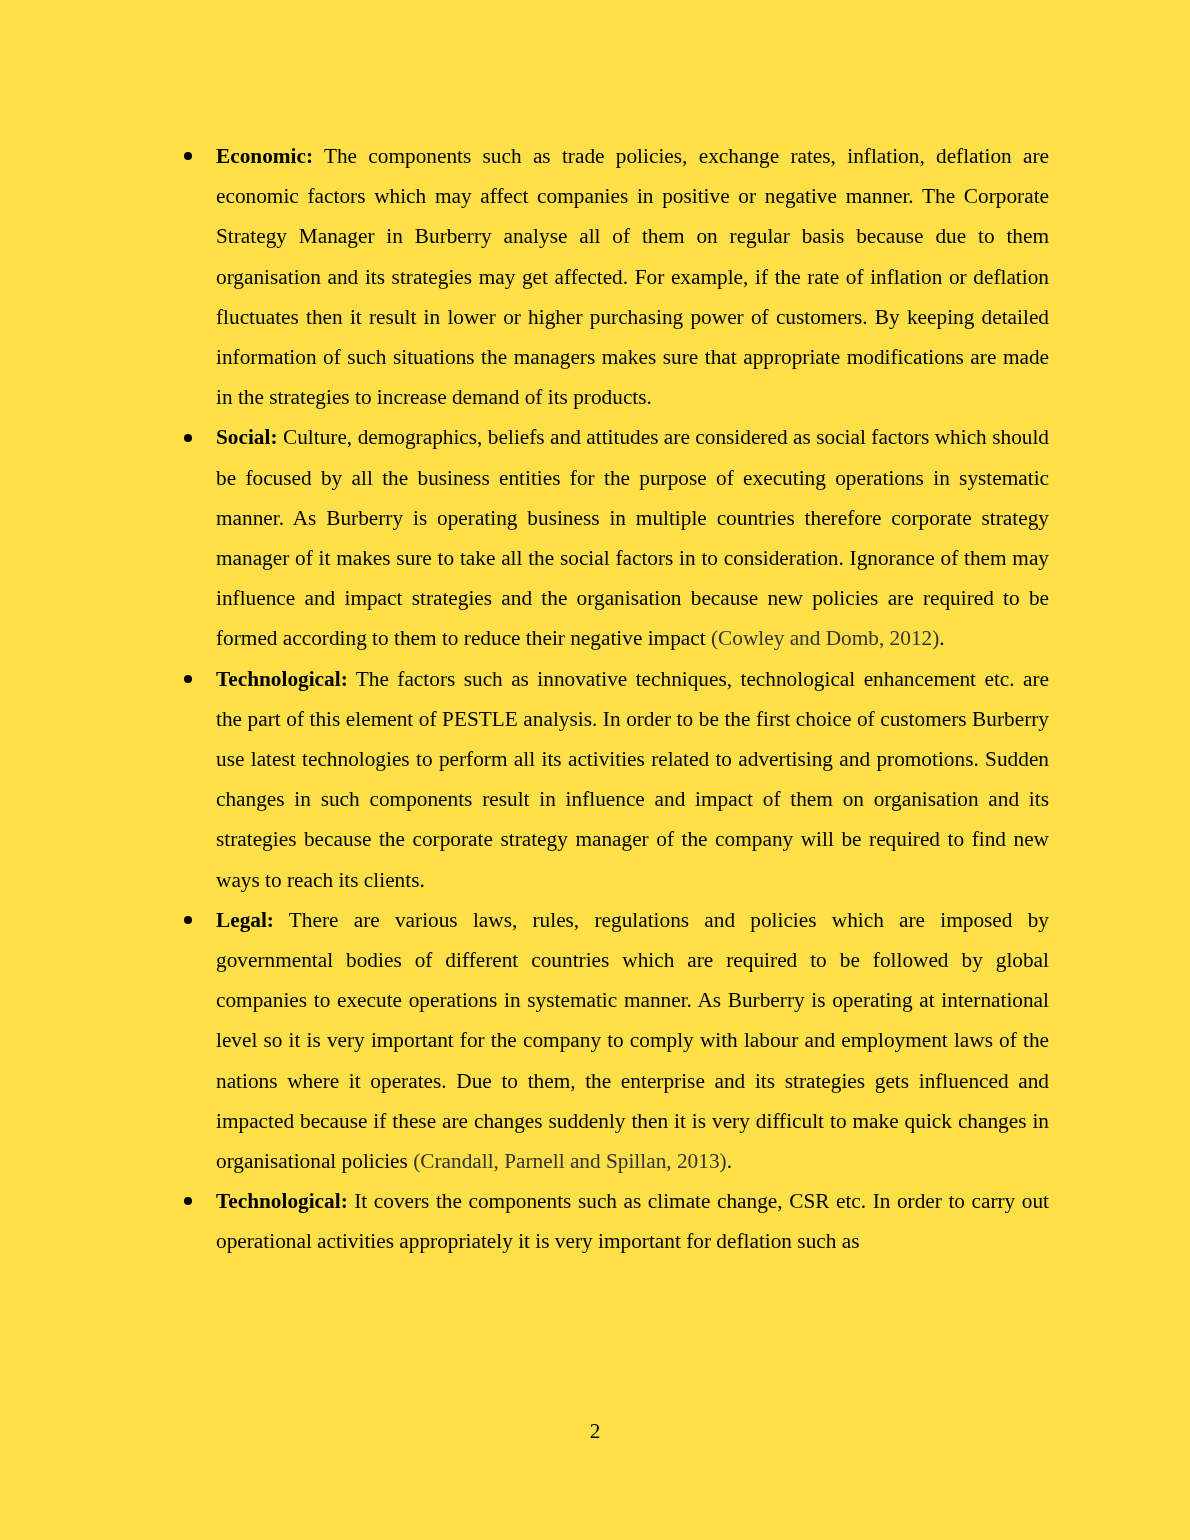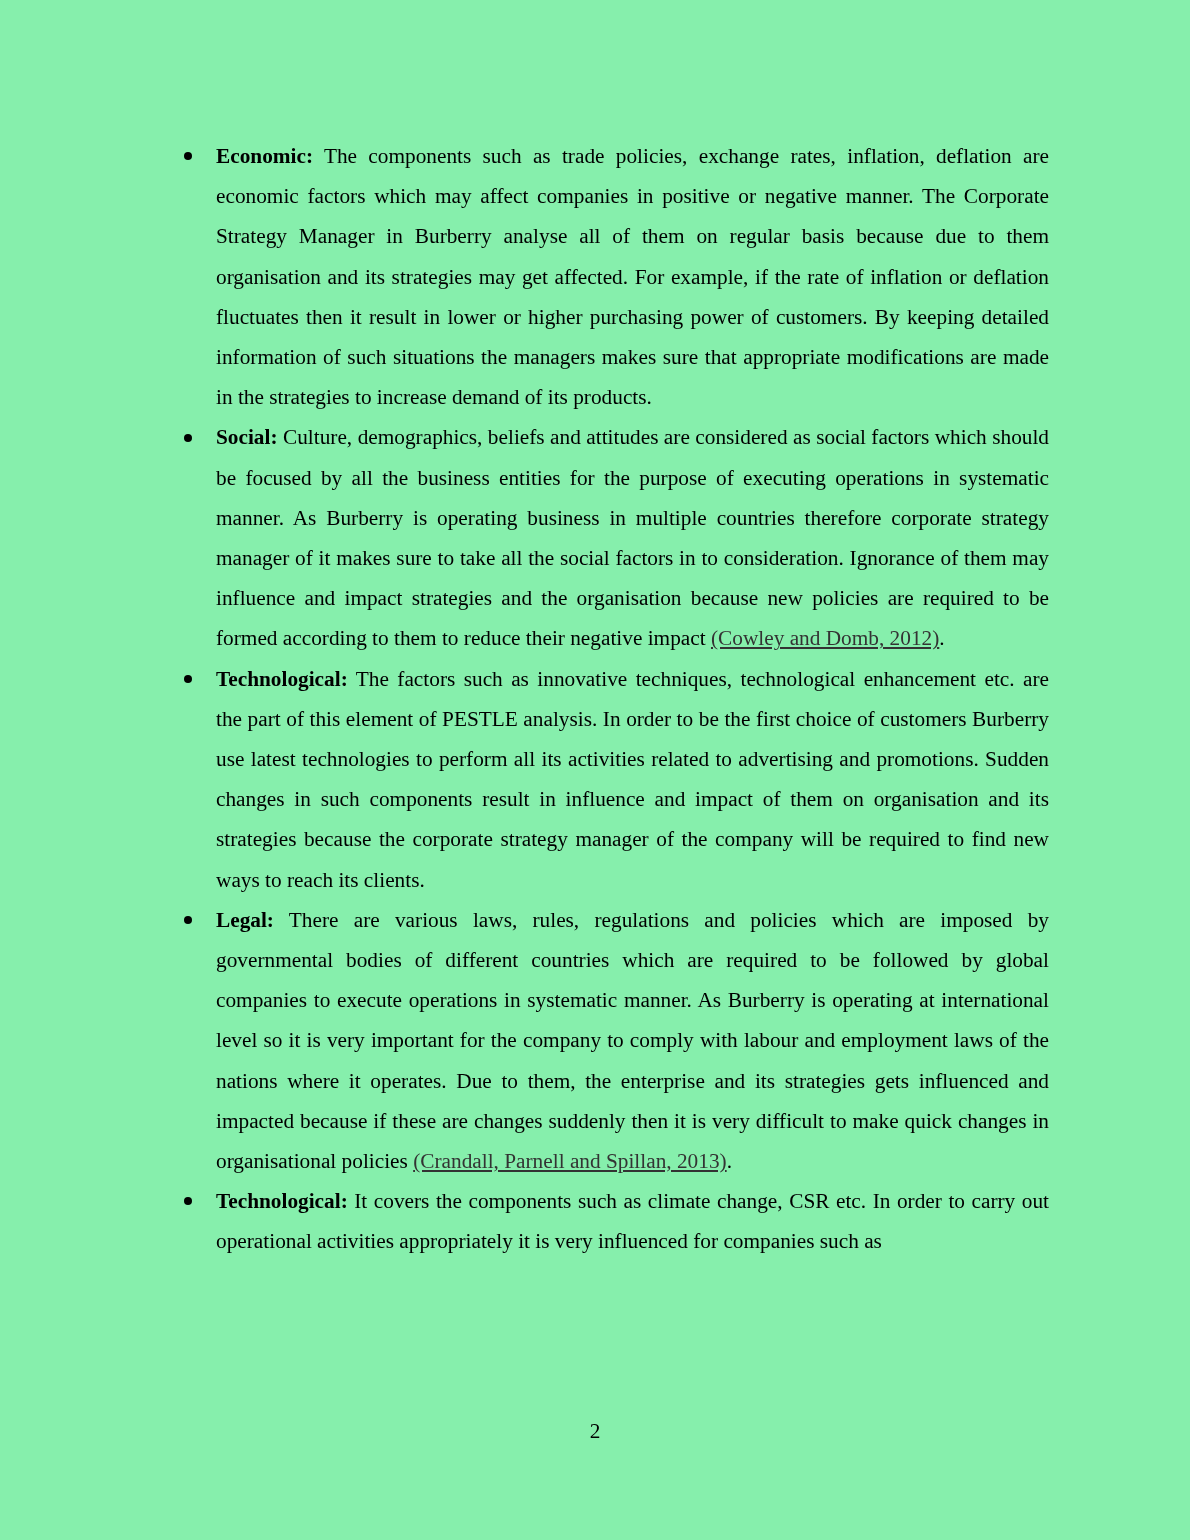--- a/index.html
+++ b/index.html
@@ -14,21 +14,21 @@
       overflow: hidden;
       font-family: "Liberation Serif", serif;
       color: #000000;
     }
     .page {
       position: absolute;
       left: 0;
       top: 0;
       width: 1190px;
       height: 1540px;
-      background: #86efac;
+      background: #fde047;
     }
     .content {
       position: absolute;
       left: 216px;
       top: 136px;
       width: 833px;
     }
     ul.pestle-list {
       list-style: none;
       margin: 0;
@@ -60,21 +60,20 @@
       background: #000;
       vertical-align: middle;
       position: relative;
       top: -2px;
     }
     .term {
       font-weight: bold;
     }
     .citation {
       color: #333333;
-      text-decoration: underline;
     }
     .page-number {
       position: absolute;
       left: 0;
       width: 1190px;
       top: 1416px;
       text-align: center;
       font-size: 21.3px;
       line-height: 30px;
     }
@@ -101,20 +100,20 @@
         <span class="term">Technological:</span><span> The factors such as innovative techniques, technological enhancement etc. are the part of this element of PESTLE analysis. In order to be the first choice of customers Burberry use latest technologies to perform all its activities related to advertising and promotions. Sudden changes in such components result in influence and impact of them on organisation and its strategies because the corporate strategy manager of the company will be required to find new ways to reach its clients.</span><span class="citation"></span><span></span>
       </li>
 
       <li class="pestle-item">
         <span class="bullet"></span>
         <span class="term">Legal:</span><span> There are various laws, rules, regulations and policies which are imposed by governmental bodies of different countries which are required to be followed by global companies to execute operations in systematic manner. As Burberry is operating at international level so it is very important for the company to comply with labour and employment laws of the nations where it operates. Due to them, the enterprise and its strategies gets influenced and impacted because if these are changes suddenly then it is very difficult to make quick changes in organisational policies </span><span class="citation">(Crandall, Parnell and Spillan,  2013)</span><span>.</span>
       </li>
 
       <li class="pestle-item">
         <span class="bullet"></span>
-        <span class="term">Technological:</span><span> It covers the components such as climate change, CSR etc. In order to carry out operational activities appropriately it is very influenced for companies such as</span><span class="citation"></span><span></span>
+        <span class="term">Technological:</span><span> It covers the components such as climate change, CSR etc. In order to carry out operational activities appropriately it is very important for deflation such as</span><span class="citation"></span><span></span>
       </li>
 
     </ul>
   </div>
 
   <div class="page-number">2</div>
 </div>
 
 </body></html>

